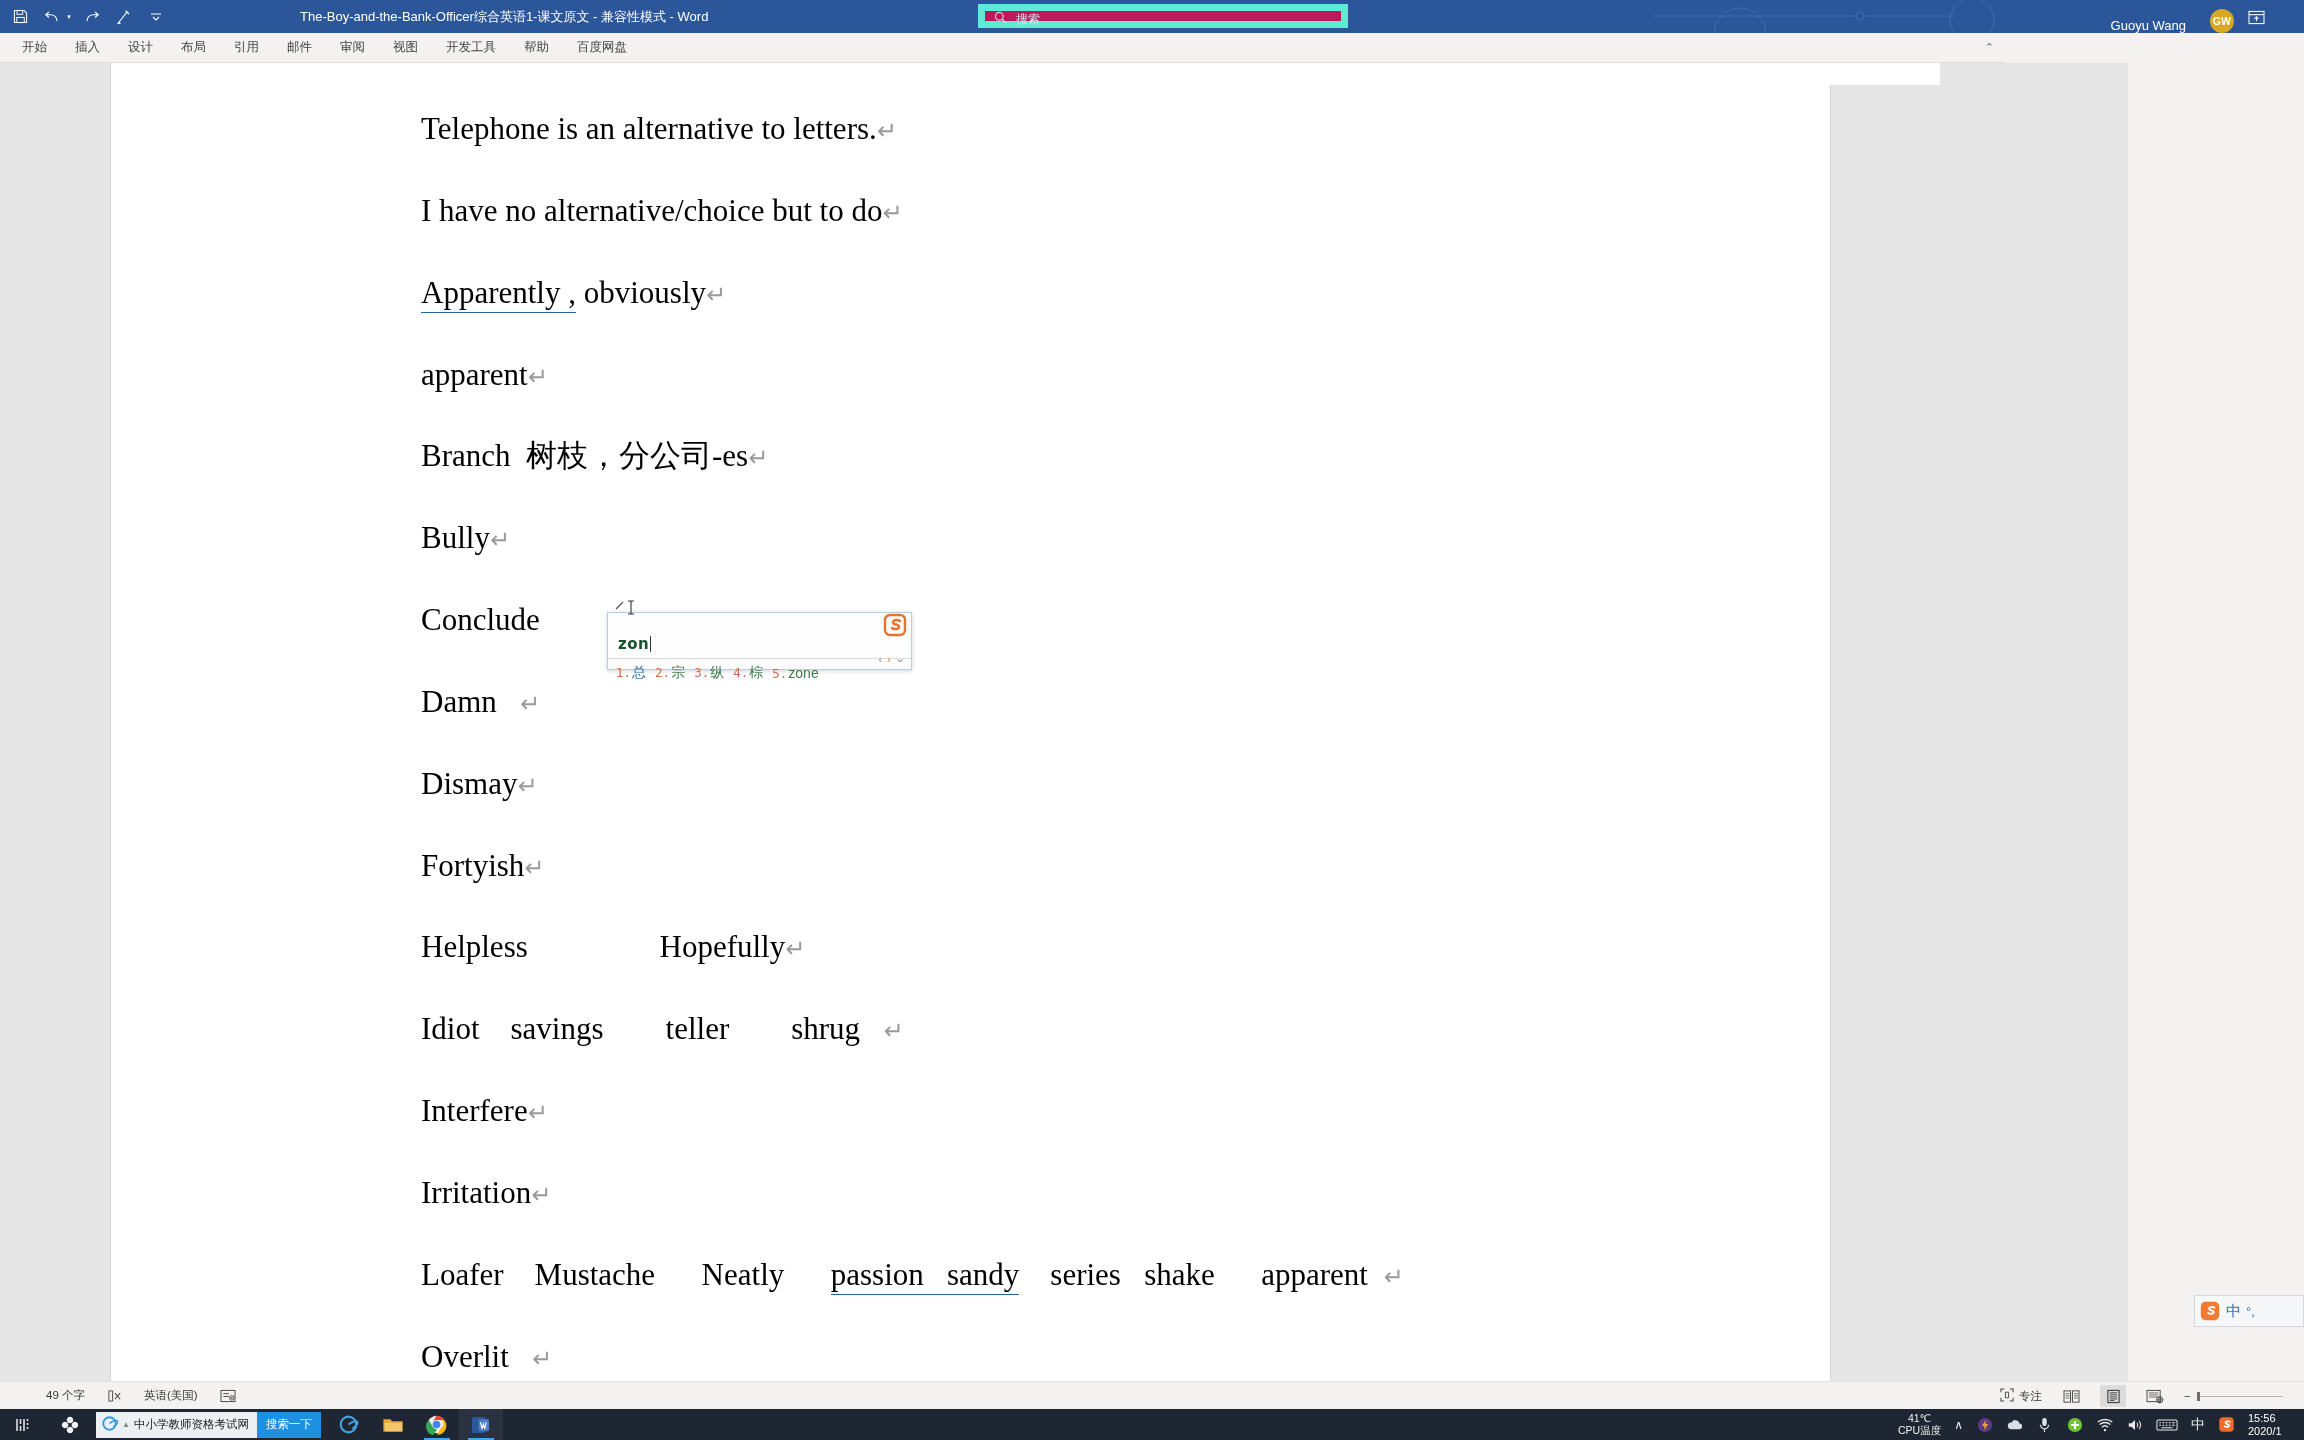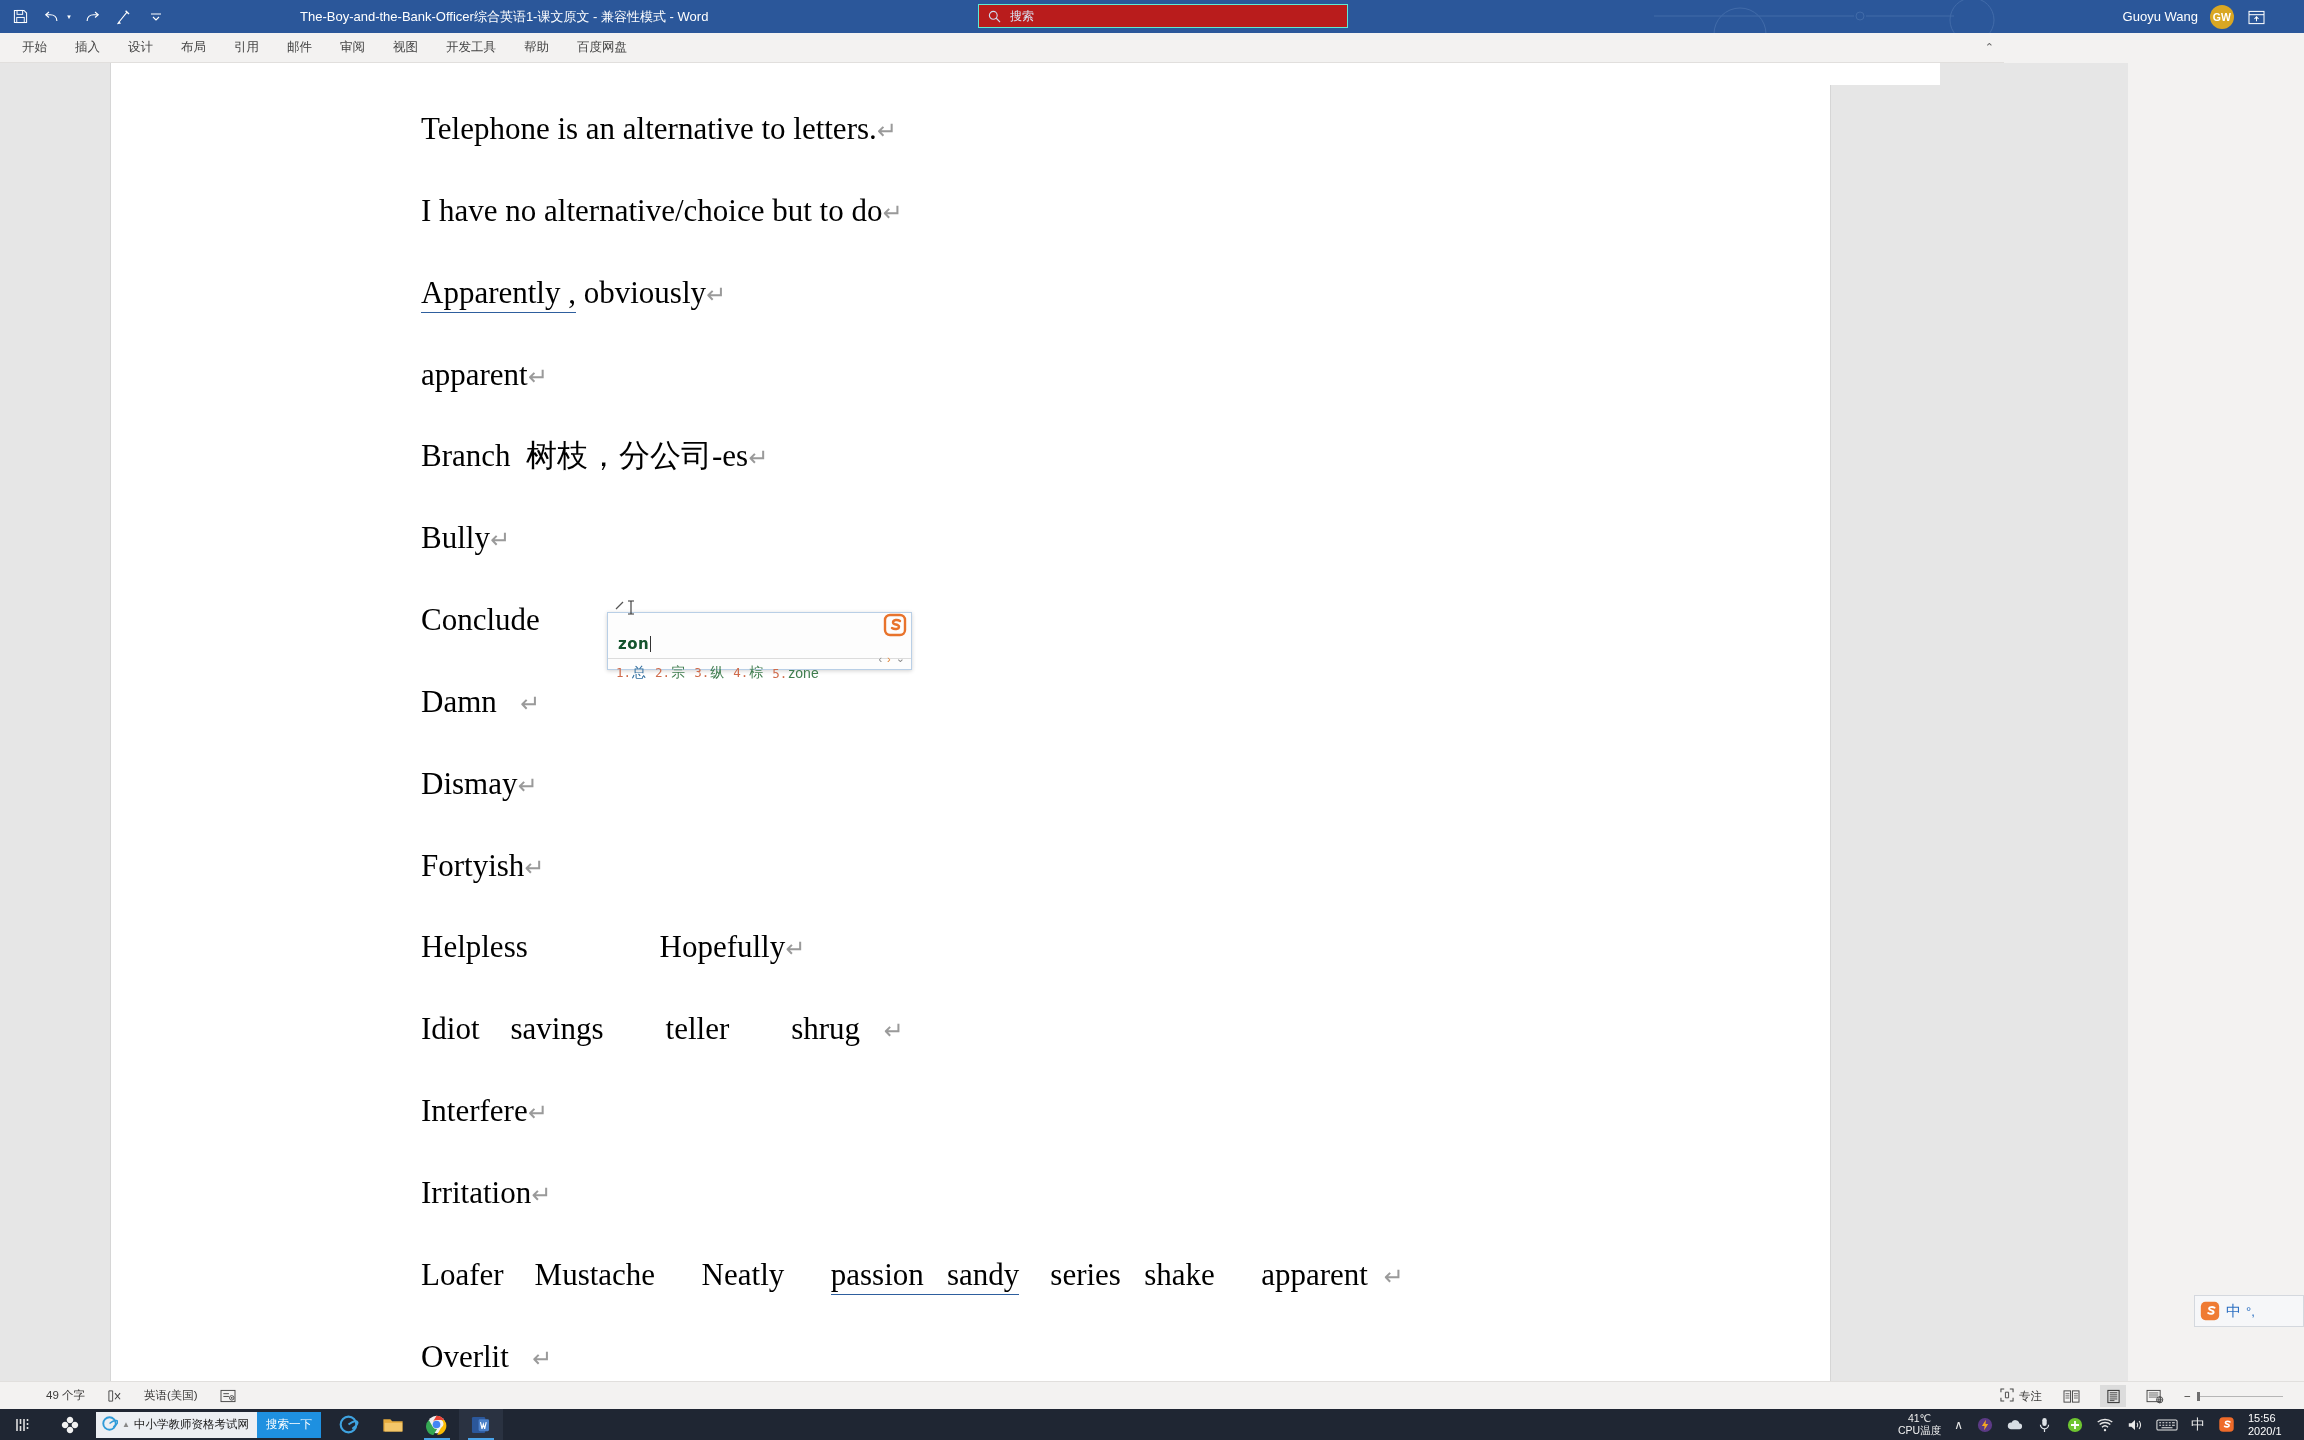--- a/index.html
+++ b/index.html
@@ -23,32 +23,32 @@
   }
   .qat-btn svg { display: block; }
   .qat-caret { font-size: 7px; margin-left: -6px; width: 12px; }
   .title-center-wrap {
     position: absolute; left: 300px; width: 700px; top: 0; height: 33px;
     display: flex; align-items: center; 
     font-size: 13px;
   }
   .searchbox {
     position: absolute; left: 978px; top: 4px; width: 370px; height: 24px;
-    background: #b91c1c; border: 1px solid #5eead4;
-    display: flex; align-items: center; padding-left: 9px; gap: 9px;
+    background: #be185d; border: 7px solid #5eead4;
+    display: flex; align-items: flex-start; padding-left: 9px; gap: 9px;
     color: #d8e2f2; font-size: 12px;
   }
   .searchbox .mag { width: 13px; height: 13px; flex: none; }
   .deco-swoosh {
     position: absolute; right: 230px; top: 0; width: 420px; height: 33px;
     opacity: .22; pointer-events: none;
   }
   .user-area {
     position: absolute; right: 70px; top: 0; height: 33px;
-    display: flex; align-items: center; gap: 12px; font-size: 13px;
+    display: flex; align-items: flex-end; gap: 24px; font-size: 13px;
   }
   .avatar {
     width: 24px; height: 24px; border-radius: 50%;
     background: #d9a723; color: #ffffff;
     display: flex; align-items: center; justify-content: center;
     font-size: 10.5px; font-weight: bold; letter-spacing: .2px;
   }
   .ribbon-display {
     position: absolute; right: 38px; top: 7px; width: 20px; height: 20px;
     display: flex; align-items: center; justify-content: center;

